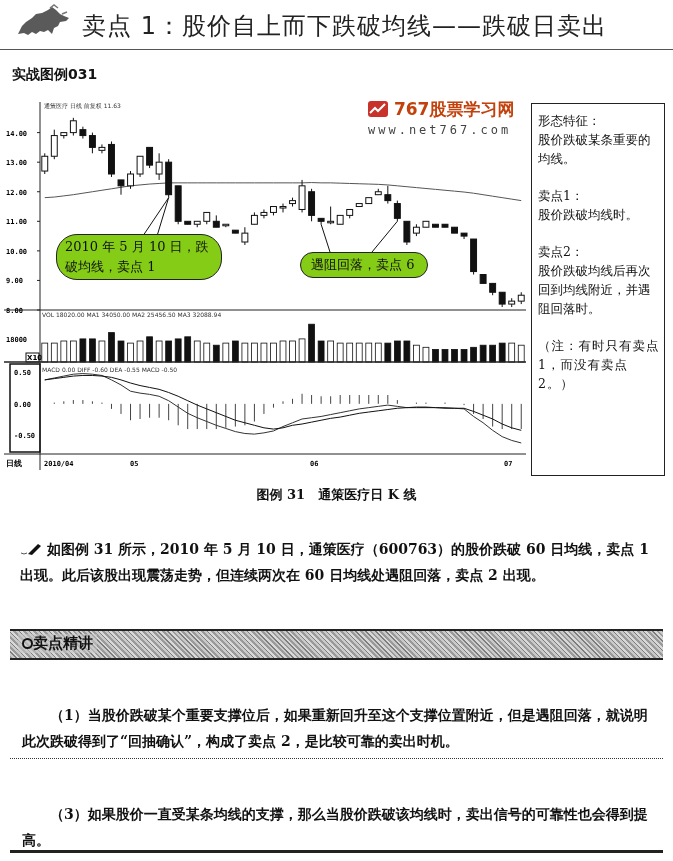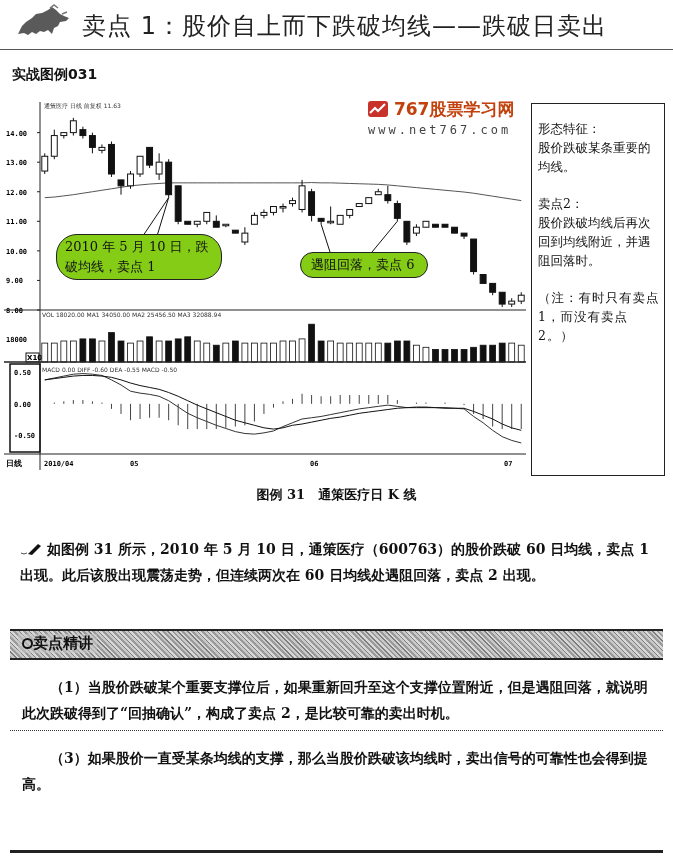--- a/index.html
+++ b/index.html
@@ -8,31 +8,31 @@
   .bull{position:absolute;left:14px;top:4px;width:58px;height:36px;}
   .title{position:absolute;left:82px;top:10px;font-size:24px;letter-spacing:1px;color:#222;white-space:nowrap;}
   .hr-top{position:absolute;left:0;top:49px;width:673px;height:1px;background:#555;}
   .example-label{position:absolute;left:12px;top:66px;font-size:14px;font-weight:bold;}
   .chart-wrap{position:absolute;left:4px;top:96px;width:526px;height:374px;}
   .chart-svg{position:absolute;left:0;top:0;}
   .watermark{position:absolute;left:368px;top:98px;}
   .wm-title{font-size:17px;font-weight:bold;color:#c2410c;white-space:nowrap;}
   .wm-url{font-size:12px;letter-spacing:3px;color:#444;font-family:"DejaVu Sans Mono",monospace;margin-top:2px;}
   .note-box{position:absolute;left:531px;top:103px;width:134px;height:373px;border:1.5px solid #222;box-sizing:border-box;padding:7px 4px 4px 6px;font-size:12.5px;line-height:19px;font-family:"DejaVu Serif","Liberation Serif",serif;}
-  .note-box p{margin:8px 0 18px 0;}
+  .note-box p{margin:0 0 18px 0;}
   .callout{position:absolute;background:#84cc16;border:1.5px solid #222;border-radius:21px;font-family:"DejaVu Serif","Liberation Serif",serif;font-size:13px;line-height:20px;padding:2px 8px;}
   .caption{position:absolute;left:0;top:486px;width:673px;text-align:center;font-size:13px;font-weight:bold;font-family:"DejaVu Serif","Liberation Serif",serif;}
   .para{position:absolute;left:20px;top:536px;width:640px;font-size:14px;line-height:26px;font-family:"DejaVu Serif","Liberation Serif",serif;font-weight:bold;}
   .pen{display:inline-block;width:22px;height:14px;vertical-align:-2px;}
   .section-bar{position:absolute;left:10px;top:629px;width:653px;height:27px;border-top:2px solid #222;border-bottom:2px solid #222;
     background:repeating-linear-gradient(45deg,#9a9a9a 0 2px,#c9c9c9 2px 4px,#7d7d7d 4px 5px,#d8d8d8 5px 7px);}
   .section-title{position:absolute;left:8px;top:3px;font-size:15px;font-weight:bold;color:#111;background:rgba(200,200,200,0.55);padding:0 4px;display:flex;align-items:center;}
   .circle-icon{width:11px;height:11px;border:2.5px solid #111;border-radius:50%;box-sizing:border-box;display:inline-block;}
   .points{position:absolute;left:10px;top:660px;width:653px;font-family:"DejaVu Serif","Liberation Serif",serif;font-weight:bold;font-size:14px;line-height:26px;}
-  .point{padding:14px 8px 4px 12px;border-bottom:1.5px dotted #333;}
+  .point{padding:14px 8px 4px 12px;border-bottom:1.5px dotted #333;margin-top:28px;}
   .point:last-child{border-bottom:none;}
   .point .txt{text-indent:2em;}
   .hr-bottom{position:absolute;left:10px;top:850px;width:653px;height:3px;background:#222;}
 </style>
 </head>
 <body>
 
 <div class="header">
   <svg class="bull" viewBox="0 0 58 36">
     <path d="M4 30 L8 22 L12 18 L18 14 L22 10 L28 9 L34 6 L38 3 L42 6 L46 10 L50 12 L55 14 L52 17 L46 18 L44 22 L40 24 L38 30 L34 26 L30 28 L26 27 L22 30 L18 28 L14 31 L10 29 Z" fill="#5a5a5a"></path>
@@ -302,20 +302,21 @@
     <span>767股票学习网</span>
   </div>
   <div class="wm-url">www.net767.com</div>
 </div>
 
 <div class="callout" style="left:56px;top:234px;width:148px;">2010 年 5 月 10 日，跌破均线，卖点 1</div>
 <div class="callout" style="left:300px;top:252px;width:112px;padding:2px 4px 2px 10px;">遇阻回落，卖点 6</div>
 
 <div class="note-box">
   <p><span>形态特征：</span><br><span>股价跌破某条重要的均线。</span></p>
+  <p><span>卖点1：</span><br><span>股价跌破均线时。</span></p>
   <p><span>卖点2：</span><br><span>股价跌破均线后再次回到均线附近，并遇阻回落时。</span></p>
   <p style="letter-spacing:1px;">（注：有时只有卖点1，而没有卖点2。）</p>
 </div>
 
 <div class="caption">图例 31　通策医疗日 K 线</div>
 
 <div class="para">
   <svg class="pen" viewBox="0 0 22 14">
     <path d="M1 11 Q4 13 7 11" stroke="#555" fill="none"></path>
     <path d="M8 12 L18 2 L21 4 L12 13 Z" fill="#111"></path>

